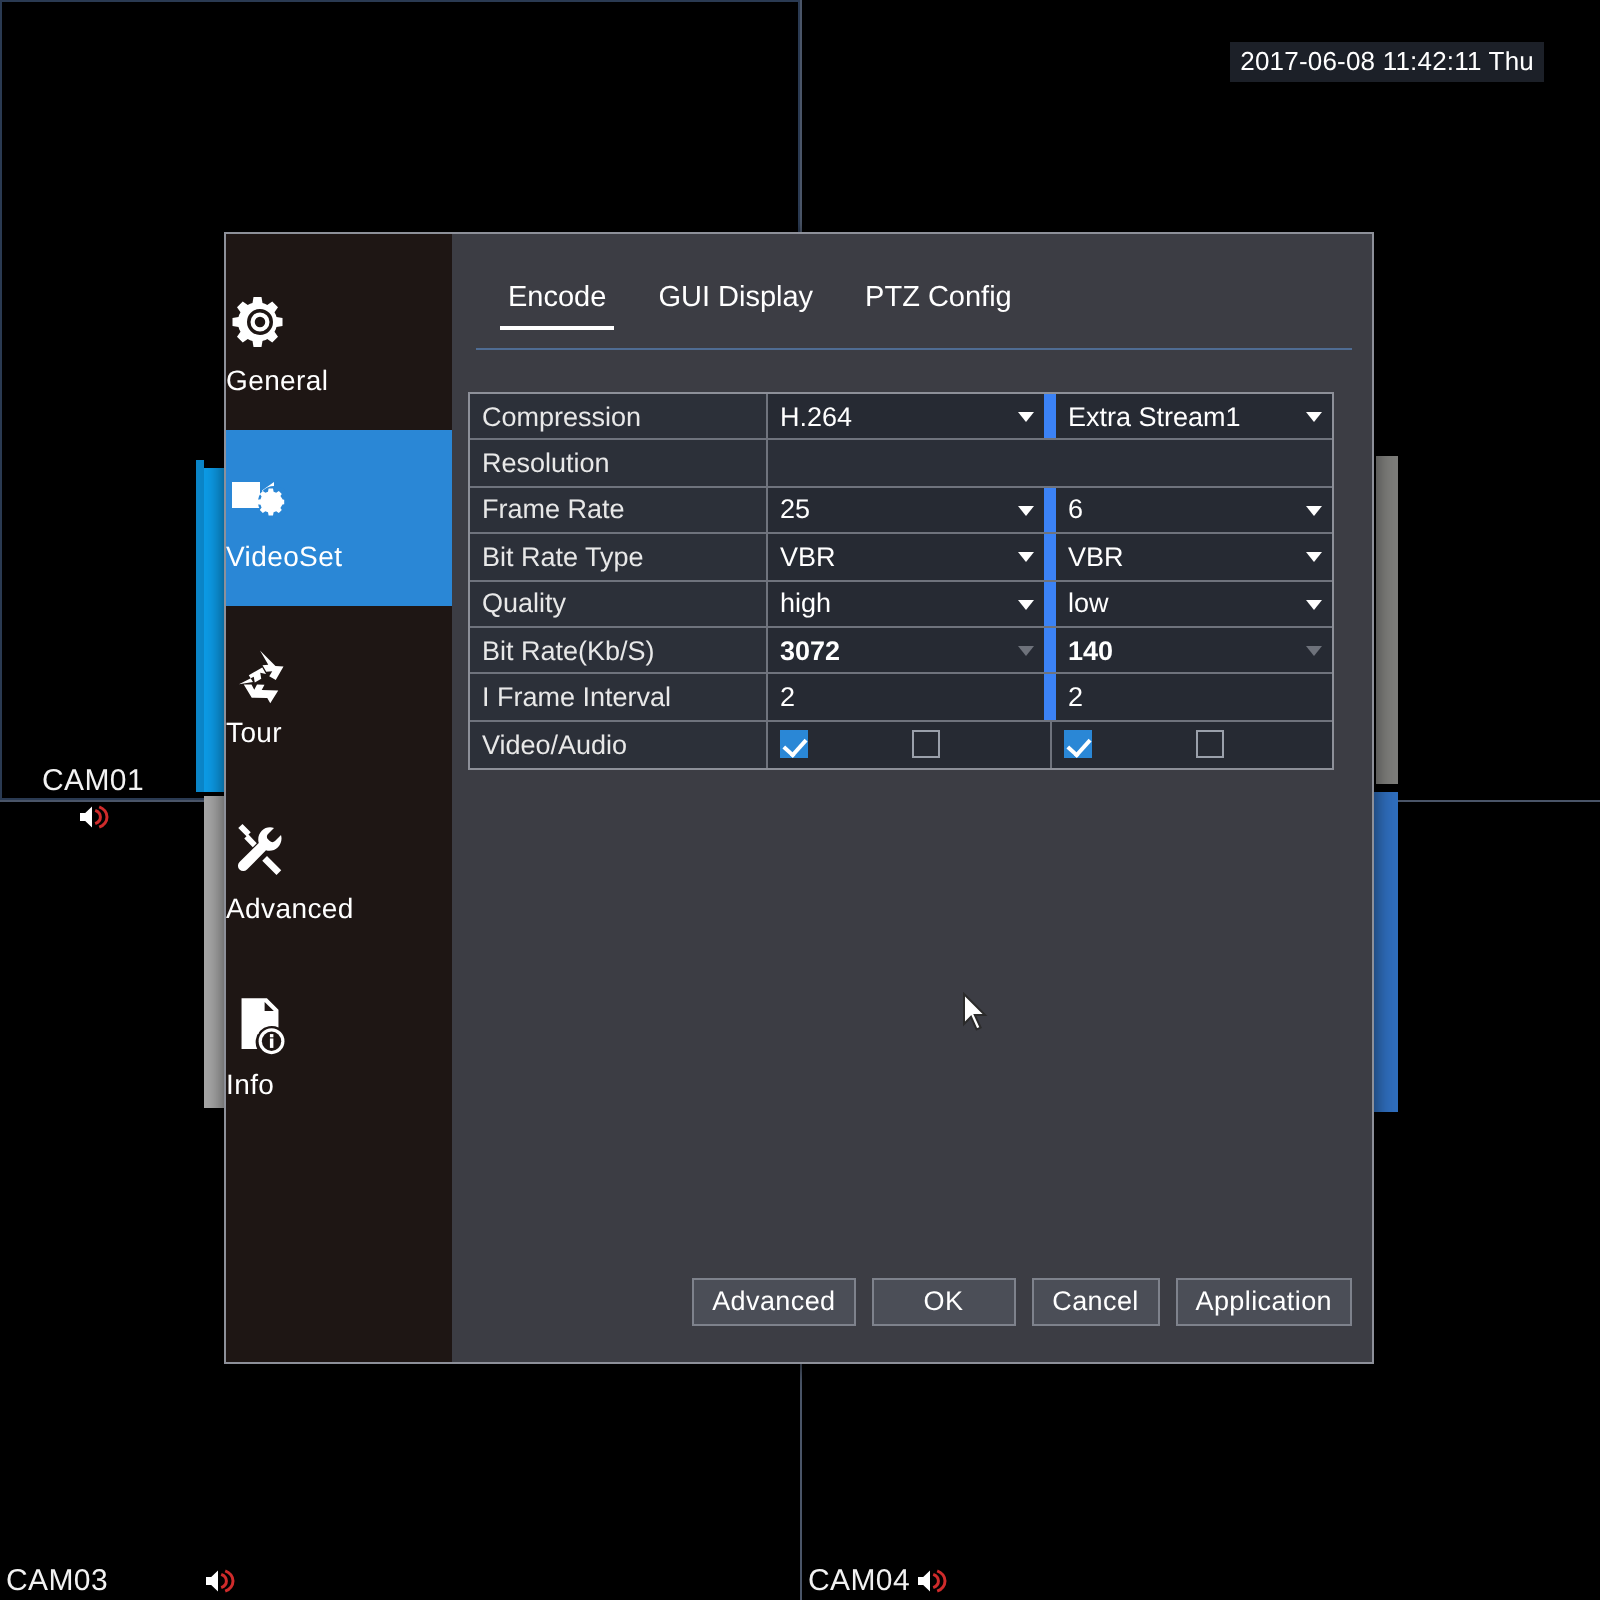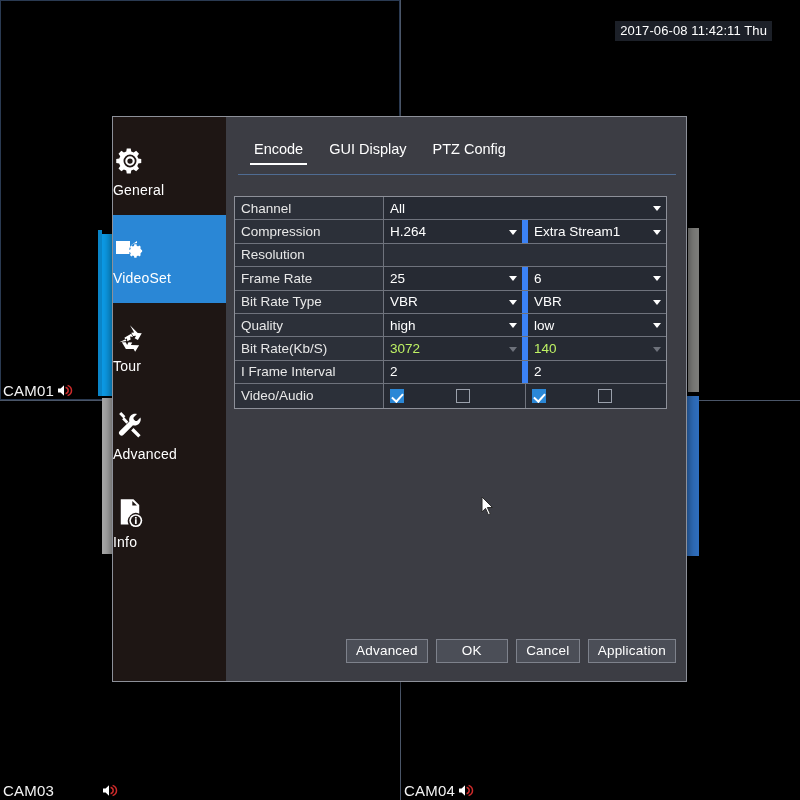--- a/index.html
+++ b/index.html
@@ -24,21 +24,21 @@
 
   .cam-label {
     position: absolute;
     color: #f2f2f2;
     font-size: 15px;
     letter-spacing: .2px;
     white-space: nowrap;
     display: flex; align-items: center; gap: 3px;
     text-shadow: 0 0 2px #000;
   }
-  .cam01 { left: 3px;  top: 382px; }
+  .cam01 { left: 21px;  top: 382px; flex-direction: column; }
   .cam03 { left: 3px;  top: 782px; gap: 48px; }
   .cam04 { left: 404px; top: 782px; }
 
   .mute-icon { display: inline-block; width: 16px; height: 13px; position: relative; }
   .mute-icon svg { display:block; }
 
   .osd-time {
     position: absolute;
     right: 28px; top: 21px;
     background: #1c2028;
@@ -156,21 +156,21 @@
     color: #ffffff;
     font-size: 13.5px;
     display: flex; align-items: center;
     padding-left: 6px;
     padding-right: 4px;
     position: relative;
     white-space: nowrap;
     cursor: pointer;
   }
   .scell-val + .scell-val { border-left: 6px solid #3b82f6; }
-  .scell-val.disabled { color: #bef264; cursor: default; }
+  .scell-val.disabled { color: #ffffff; cursor: default; font-weight: bold; }
   .scell-val.plain { cursor: text; }
   .caret {
     position: absolute; right: 5px; top: 50%;
     width: 0; height: 0;
     margin-top: -2px;
     border-left: 4px solid transparent;
     border-right: 4px solid transparent;
     border-top: 5px solid #ffffff;
   }
   .scell-val.disabled .caret { border-top-color: #6e727b; }
@@ -362,27 +362,20 @@
         <span>GUI Display</span>
       </div>
       <div class="tab">
         <span>PTZ Config</span>
       </div>
     </div>
     <div id="tab-underline"></div>
 
     <div id="settings-table">
 
-      <div class="srow">
-        <div class="scell-label">Channel</div>
-        <div class="scell-val">
-          <span>All</span>
-          <span class="caret"></span>
-        </div>
-      </div>
 
       <div class="srow">
         <div class="scell-label">Compression</div>
         <div class="scell-val">
           <span>H.264</span>
           <span class="caret"></span>
         </div>
         <div class="scell-val">
           <span>Extra Stream1</span>
           <span class="caret"></span>

